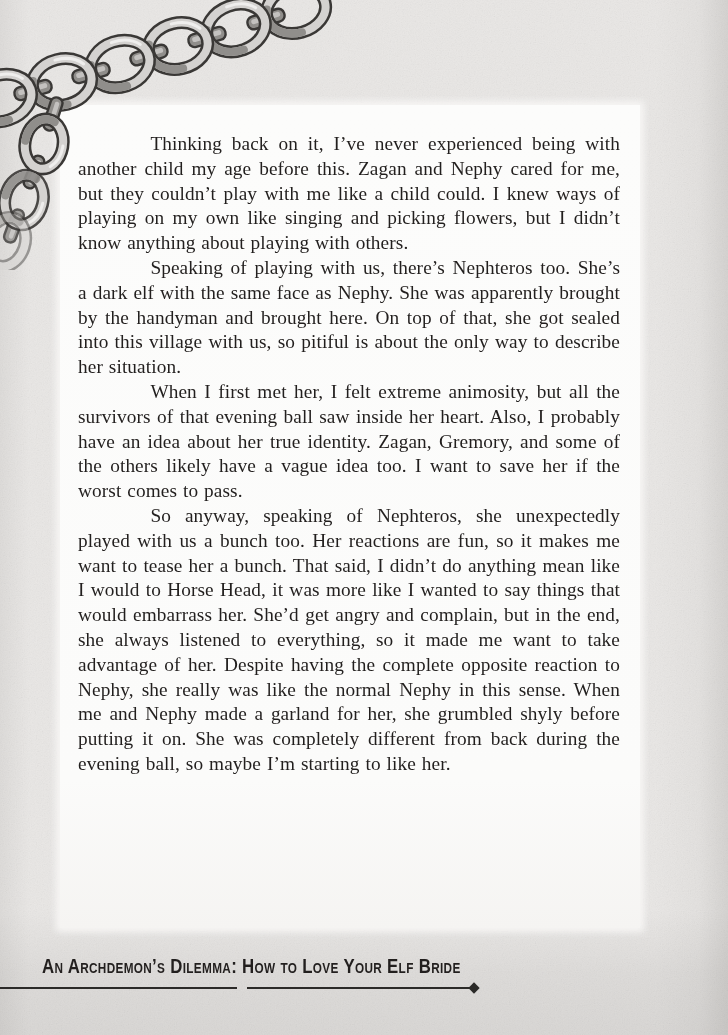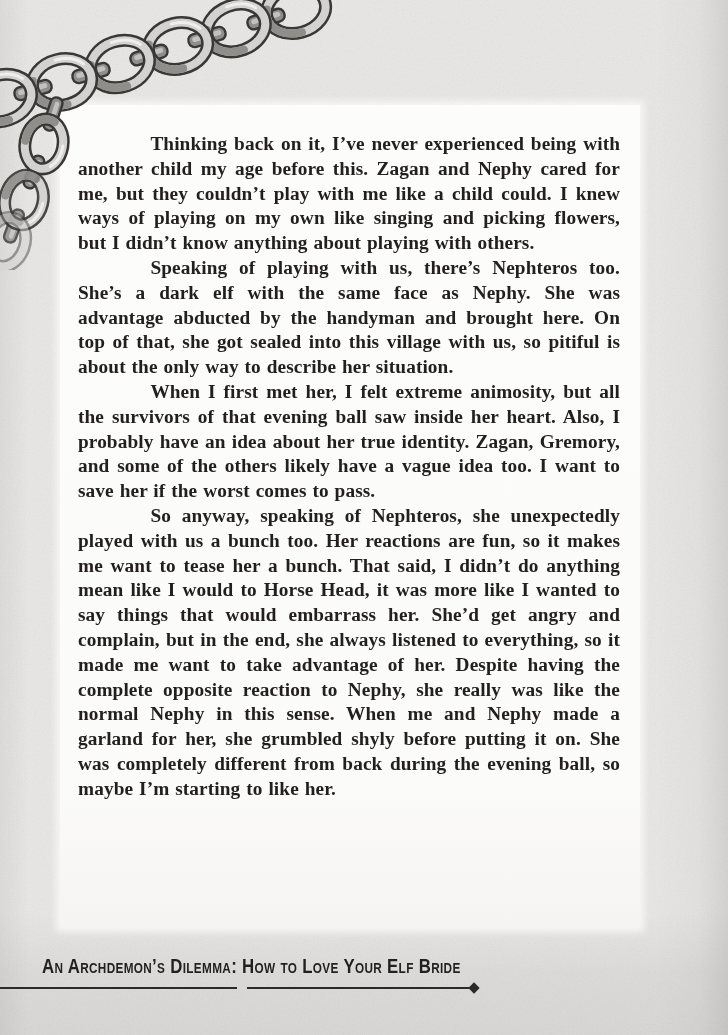--- a/index.html
+++ b/index.html
@@ -30,21 +30,20 @@
   .ring-hi{fill:none;stroke:var(--chain-highlight,#f2f1ef);stroke-width:3;
     stroke-dasharray:18 82;stroke-dashoffset:-74;stroke-linecap:round;opacity:.9;}
   .link-body{fill:var(--chain-mid,#908e8b);stroke:var(--chain-dark,#3a3836);stroke-width:2.4;}
   .link-hi{fill:var(--chain-light,#d4d2d0);opacity:.75;}
 
   .text-panel{
     position:absolute;left:60px;top:105px;width:580px;height:823px;z-index:3;
     background:linear-gradient(180deg, var(--panel,#fcfcfb) 0%, #fbfbfa 82%, #f5f4f2 100%);
     box-shadow:0 0 7px 4px rgba(248,247,245,0.95);
     padding:27px 20px 0 18px;
-    font-weight:bold;
   }
   .novel-text p{
     font-size:19.3px;line-height:24.8px;color:var(--ink,#221f1e);
     text-align:justify;text-indent:3.75em;word-spacing:1px;letter-spacing:0.1px;
   }
   .footer{position:absolute;left:0;top:0;width:728px;height:1035px;z-index:5;pointer-events:none;}
   .series-title{
     position:absolute;left:42px;top:955px;white-space:nowrap;
     font-family:"Liberation Sans",sans-serif;font-weight:bold;font-size:20px;
     font-variant:small-caps;letter-spacing:0.4px;color:var(--ink,#221f1e);
@@ -157,21 +156,21 @@
   <g transform="translate(6,242) rotate(108)" opacity="0.45">
     <ellipse class="ring-outline" rx="25" ry="19" pathLength="100"></ellipse>
     <ellipse class="ring-body" rx="25" ry="19" pathLength="100"></ellipse>
     <ellipse class="ring-shade" rx="25" ry="19" pathLength="100"></ellipse>
   </g>
 </svg>
 
 <div class="text-panel">
   <div class="novel-text">
     <p>Thinking back on it, I’ve never experienced being with another child my age before this. Zagan and Nephy cared for me, but they couldn’t play with me like a child could. I knew ways of playing on my own like singing and picking flowers, but I didn’t know anything about playing with others.</p>
-    <p>Speaking of playing with us, there’s Nephteros too. She’s a dark elf with the same face as Nephy. She was advantage abducted by the handyman and brought here. On top of that, she got sealed into this village with us, so pitiful is about the only way to describe her situation.</p>
+    <p>Speaking of playing with us, there’s Nephteros too. She’s a dark elf with the same face as Nephy. She was apparently brought by the handyman and brought here. On top of that, she got sealed into this village with us, so pitiful is about the only way to describe her situation.</p>
     <p>When I first met her, I felt extreme animosity, but all the survivors of that evening ball saw inside her heart. Also, I probably have an idea about her true identity. Zagan, Gremory, and some of the others likely have a vague idea too. I want to save her if the worst comes to pass.</p>
     <p>So anyway, speaking of Nephteros, she unexpectedly played with us a bunch too. Her reactions are fun, so it makes me want to tease her a bunch. That said, I didn’t do anything mean like I would to Horse Head, it was more like I wanted to say things that would embarrass her. She’d get angry and complain, but in the end, she always listened to everything, so it made me want to take advantage of her. Despite having the complete opposite reaction to Nephy, she really was like the normal Nephy in this sense. When me and Nephy made a garland for her, she grumbled shyly before putting it on. She was completely different from back during the evening ball, so maybe I’m starting to like her.</p>
   </div>
 </div>
 
 <div class="footer">
   <div class="series-title">An Archdemon’s Dilemma: How to Love Your Elf Bride</div>
   <div class="title-rule seg-a"></div>
   <div class="title-rule seg-b"></div>
   <div class="rule-diamond"></div>

